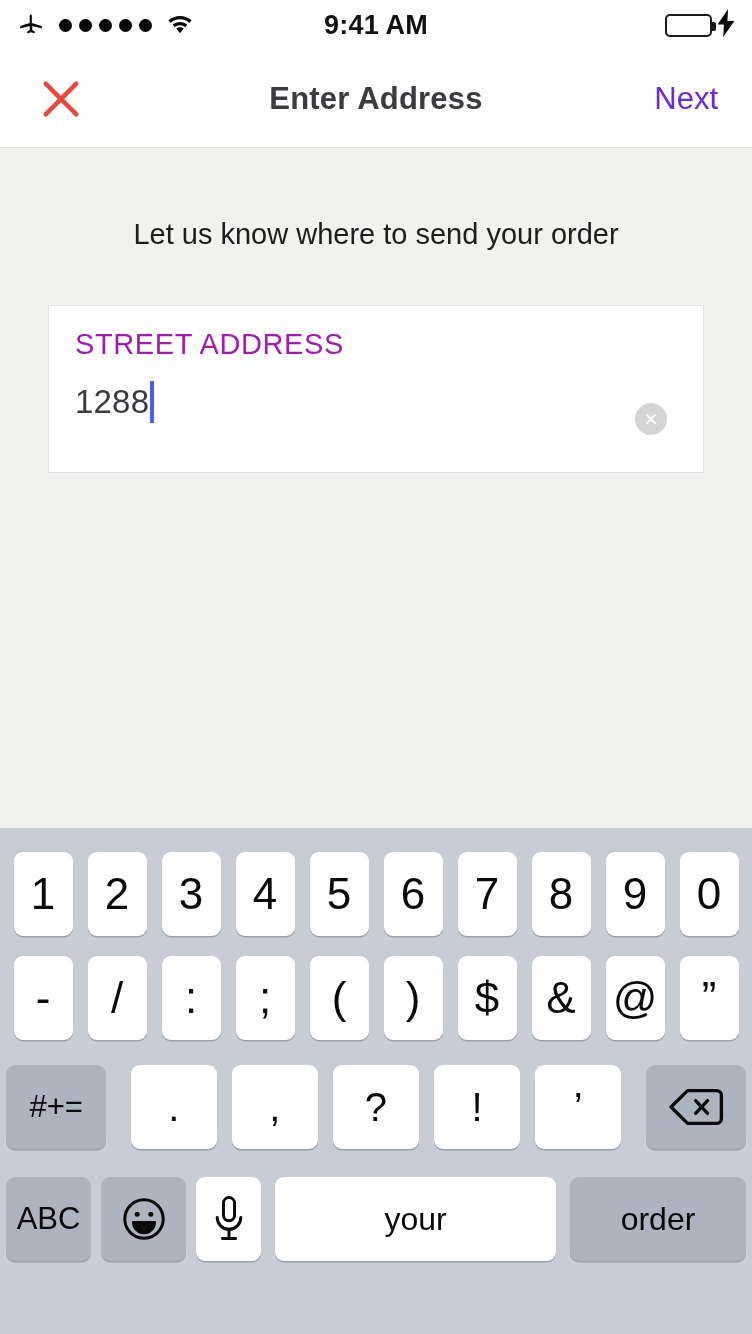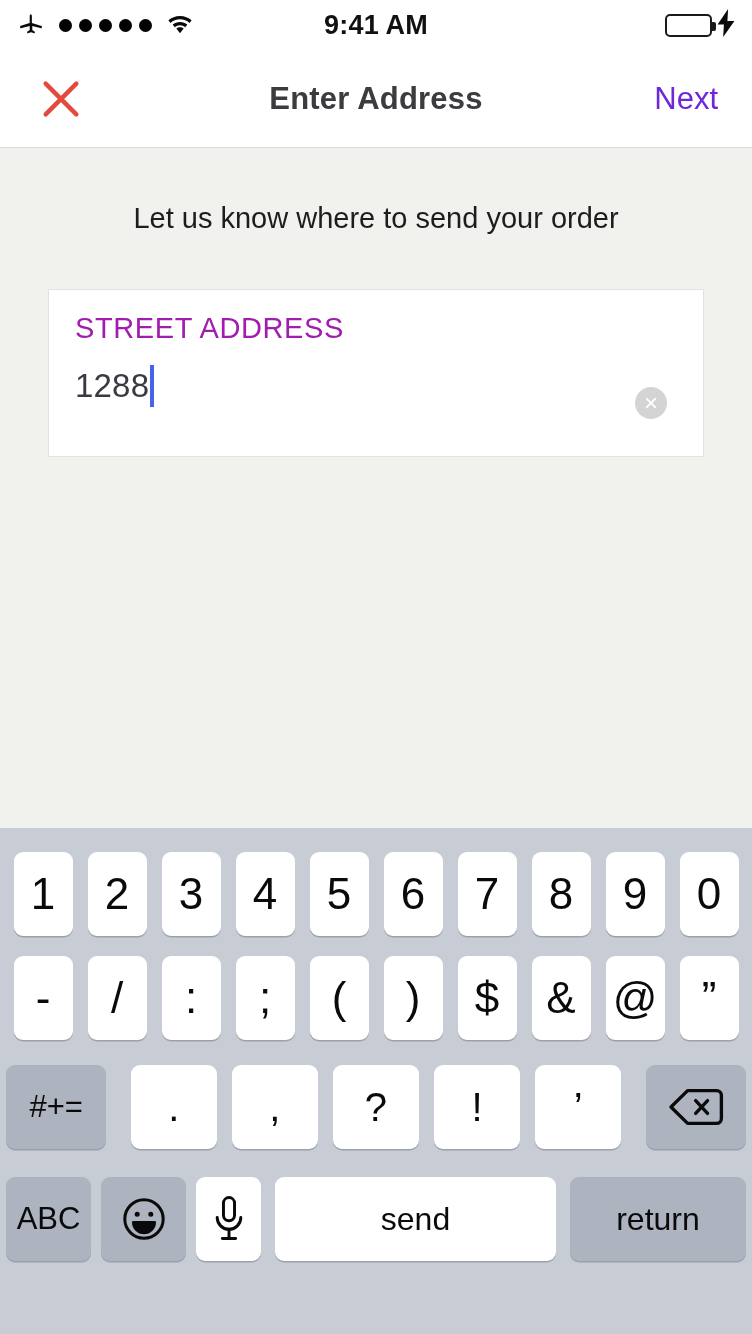--- a/index.html
+++ b/index.html
@@ -100,21 +100,21 @@
     font-size: 31px;
     color: #6d28d9;
     position: relative; z-index: 2;
     cursor: default;
   }
 
   
   .content {
     flex: 1 1 auto;
     background: #f1f1ed;
-    padding: 0 48px;
+    padding: 16px 48px;
     min-height: 0;
   }
   .prompt {
     text-align: center;
     font-size: 29px;
     color: #1d1d1f;
     padding-top: 54px;
   }
   .field-wrap {
     margin-top: 54px;
@@ -332,18 +332,18 @@
           <path d="M6.6 13.6 H17.4 A5.4 5.4 0 0 1 6.6 13.6 Z" fill="#0a0a0a" stroke="#0a0a0a" stroke-width="1.2" stroke-linejoin="round"></path>
         </svg>
       </div>
       <div class="key mic">
         <svg width="34" height="48" viewBox="0 0 18 26">
           <rect x="6" y="1.4" width="6" height="12.6" rx="3" fill="none" stroke="#0a0a0a" stroke-width="1.6"></rect>
           <path d="M2.6 12.2 a6.4 6.4 0 0 0 12.8 0" fill="none" stroke="#0a0a0a" stroke-width="1.6" stroke-linecap="round"></path>
           <path d="M9 18.6 V23.2 M5.4 23.6 H12.6" stroke="#0a0a0a" stroke-width="1.6" stroke-linecap="round"></path>
         </svg>
       </div>
-      <div class="key space">send</div>
-      <div class="key dark ret">return</div>
+      <div class="key space">your</div>
+      <div class="key dark ret">order</div>
     </div>
 
   </div>
 </div>
 
 </body></html>

